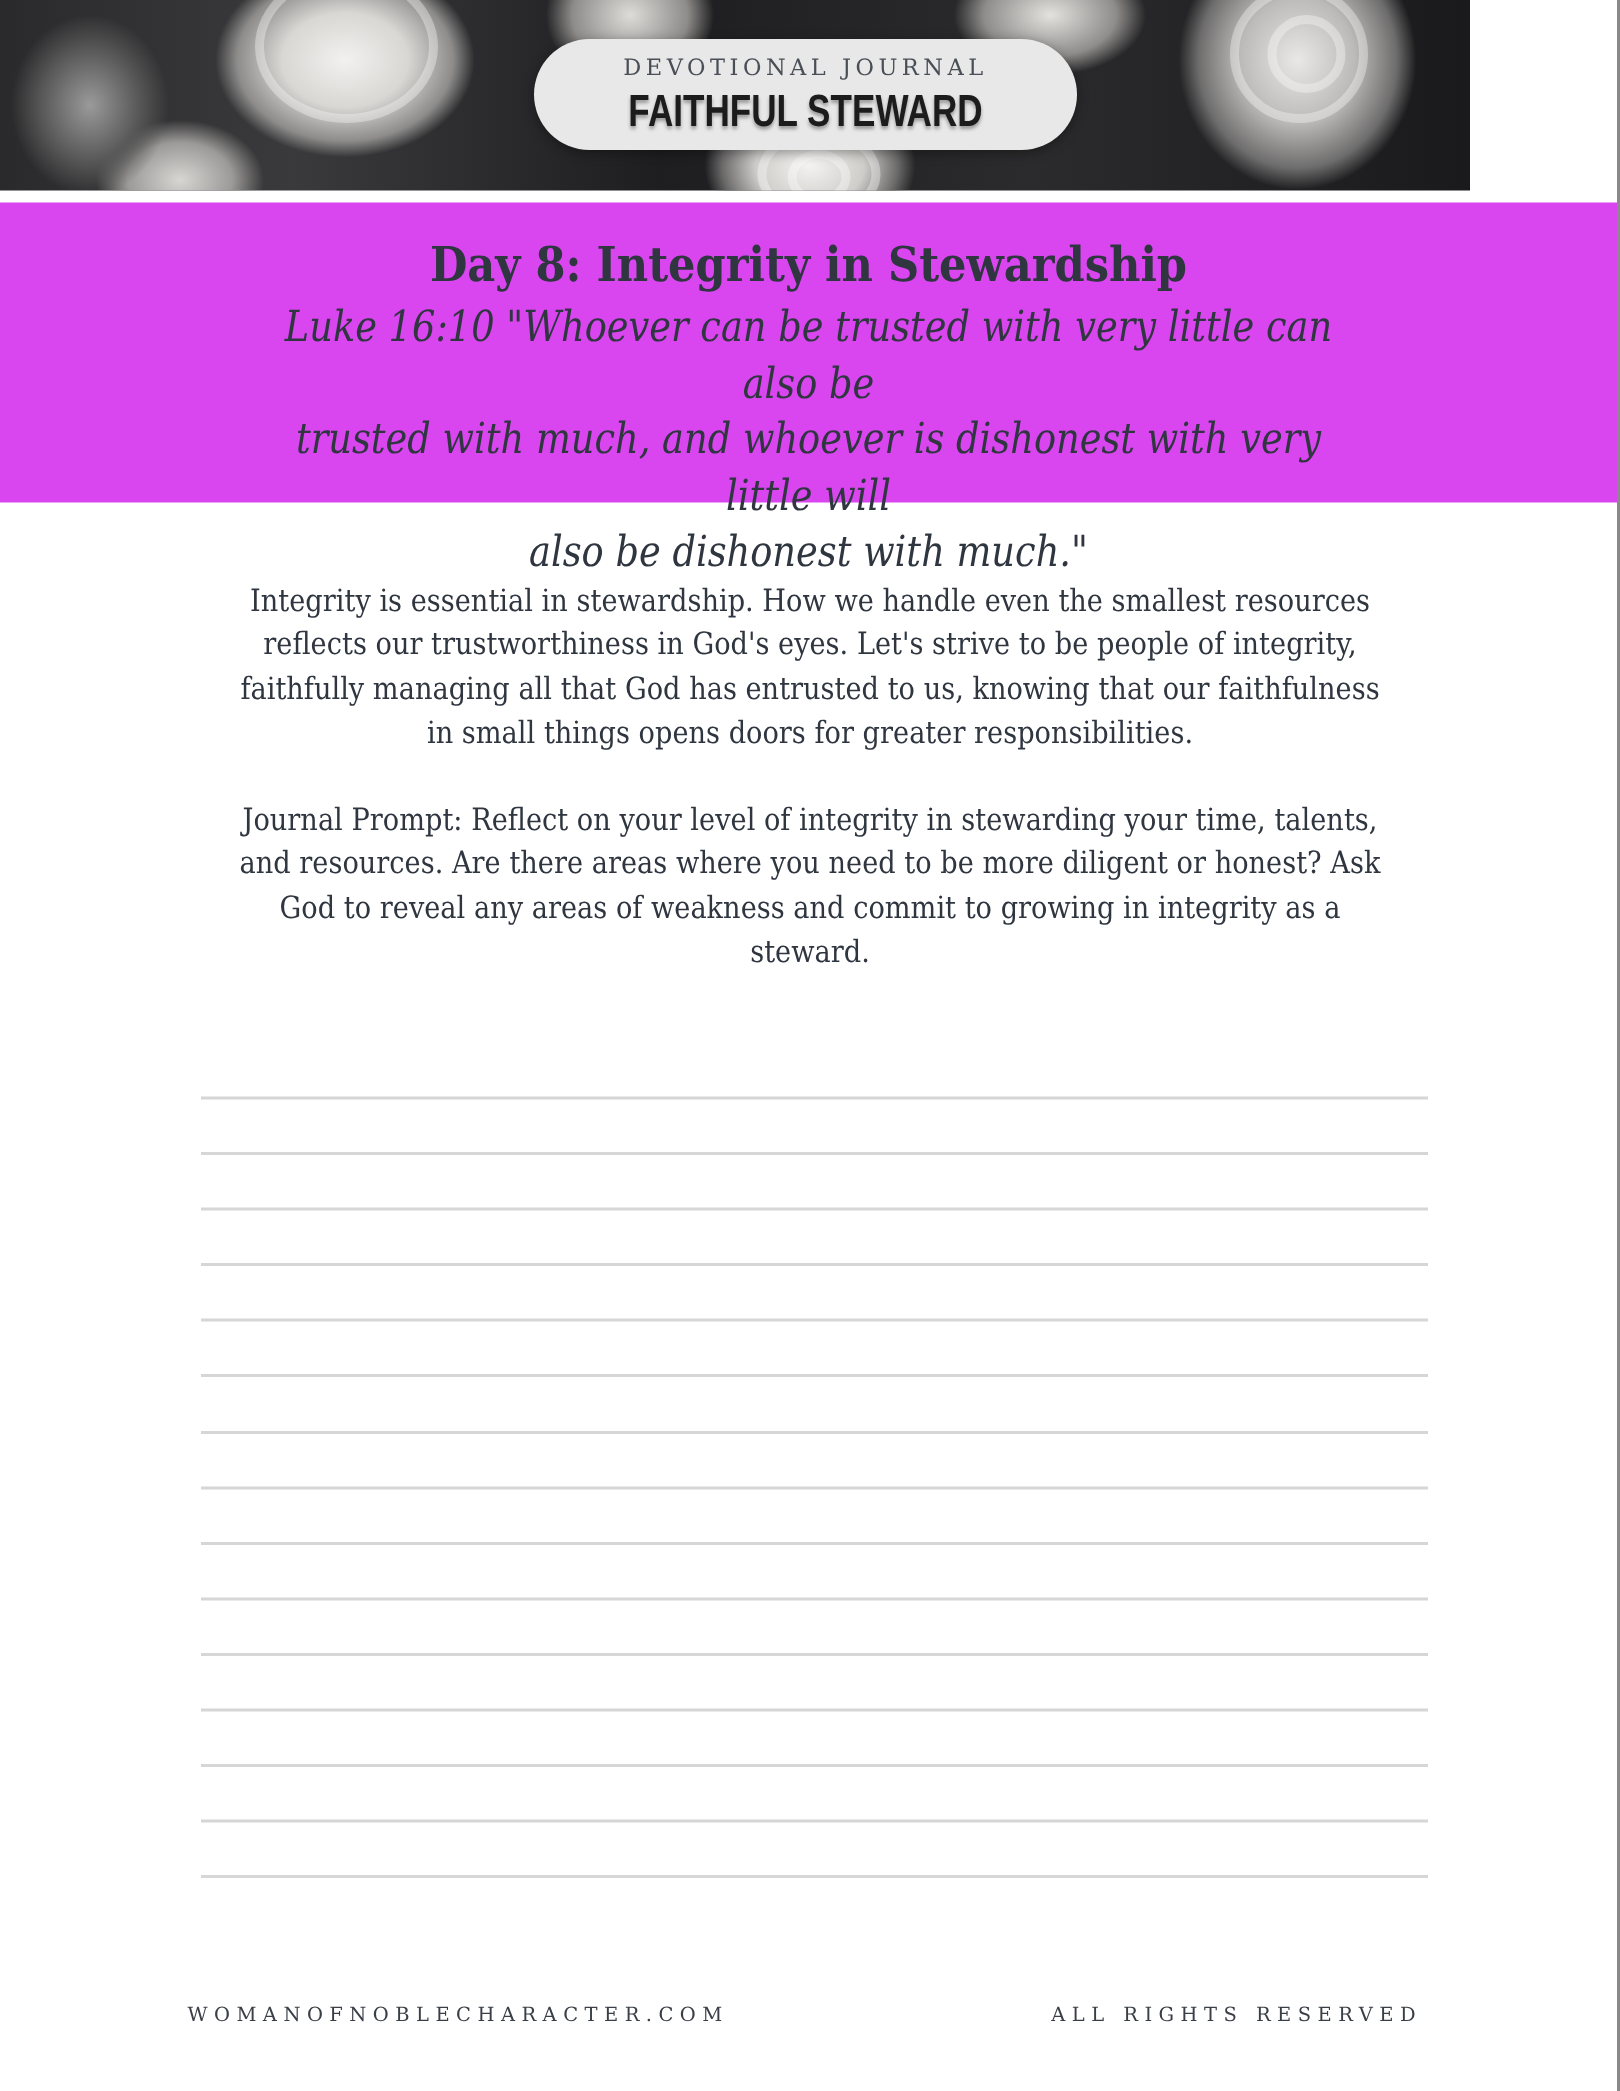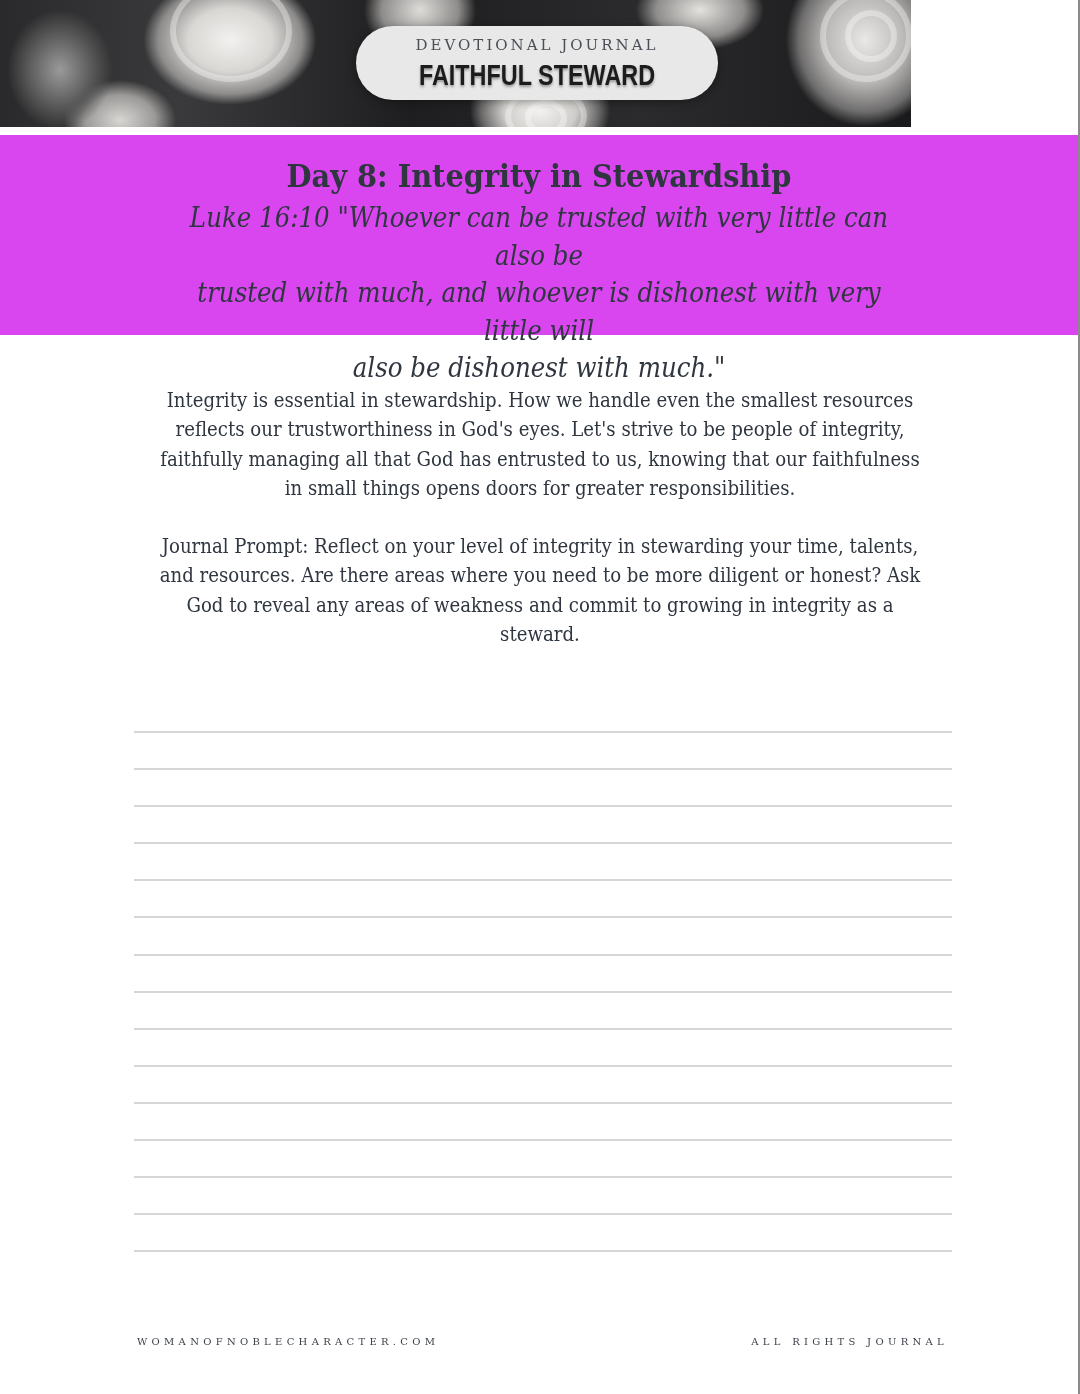--- a/index.html
+++ b/index.html
@@ -8,21 +8,21 @@
     background: #ffffff;
     font-family: "DejaVu Serif", serif;
     color: #2f3640;
   }
   .right-edge {
     position: absolute; top: 0; right: 0; width: 2px; height: 1394px;
     background: #8a8a8a;
   }
   
   .banner {
-    position: absolute; left: 0; top: 0; width: 911px; height: 127px;
+    position: absolute; left: 0; top: 0; width: 980px; height: 127px;
     overflow: hidden;
     background:
       radial-gradient(ellipse 120px 90px at 230px 40px, #f2f1ef 0%, #d9d7d4 35%, #8d8c8b 60%, transparent 72%),
       radial-gradient(ellipse 110px 120px at 865px 40px, #e9e8e6 0%, #bcbab8 35%, #6e6d6d 60%, transparent 72%),
       radial-gradient(ellipse 90px 70px at 540px 110px, #f4f3f1 0%, #cfcdca 40%, #6b6a6a 65%, transparent 78%),
       radial-gradient(ellipse 70px 80px at 60px 70px, #9a9a9a 0%, #5a5a5a 45%, transparent 75%),
       radial-gradient(ellipse 60px 70px at 1040px 90px, #a5a5a5 0%, #5e5e5e 50%, transparent 78%),
       radial-gradient(ellipse 70px 50px at 120px 120px, #d8d6d3 0%, #9c9a98 50%, transparent 80%),
       radial-gradient(ellipse 70px 60px at 420px 10px, #dedcd9 0%, #8e8c8a 55%, transparent 80%),
       radial-gradient(ellipse 80px 50px at 700px 10px, #e4e2df 0%, #8f8d8b 55%, transparent 80%),
@@ -84,21 +84,21 @@
   .para-2 { top: 532px; }
   .writing-lines {
     position: absolute; left: 134px; top: 731px; width: 818px;
   }
   .rule {
     height: 2px; background: #d6d6d6; margin-bottom: 35.1px;
   }
   .footer-left, .footer-right {
     position: absolute; top: 1336px;
     font-family: "DejaVu Serif", serif;
-    font-size: 10px; letter-spacing: 4.3px; color: #3a3f47; margin-left: 12px;
+    font-size: 13px; letter-spacing: 4.3px; color: #3a3f47;
   }
   .footer-left { left: 125px; }
   .footer-right { right: 132px; }
 </style>
 </head>
 <body>
 
 <div class="right-edge"></div>
 
 <div class="banner">
@@ -142,13 +142,13 @@
   <div class="rule"></div>
   <div class="rule"></div>
   <div class="rule"></div>
   <div class="rule"></div>
   <div class="rule"></div>
   <div class="rule"></div>
   <div class="rule"></div>
 </div>
 
 <div class="footer-left">WOMANOFNOBLECHARACTER.COM</div>
-<div class="footer-right">ALL RIGHTS JOURNAL</div>
+<div class="footer-right">ALL RIGHTS RESERVED</div>
 
 </body></html>

